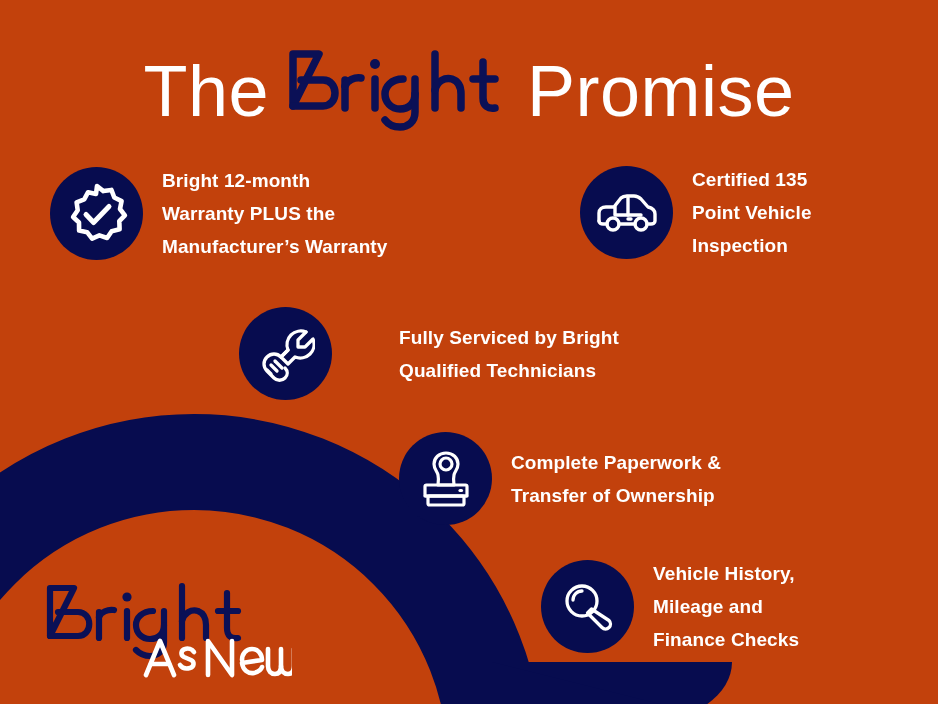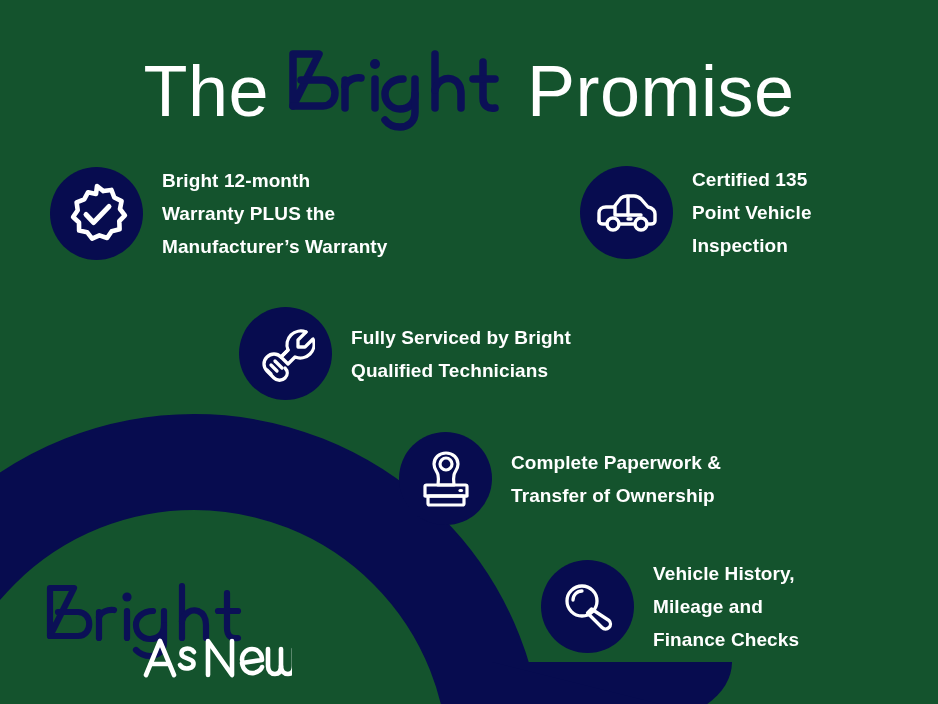--- a/index.html
+++ b/index.html
@@ -93,38 +93,38 @@
     color: #ffffff;
     font-size: 19px;
     font-weight: bold;
     line-height: 33px;
     white-space: pre-line;
     letter-spacing: 0.1px;
   }
 
   #feature-0 { left: 50px;  top: 164px; }
   #feature-1 { left: 580px; top: 163px; }
-  #feature-2 { left: 239px; top: 307px; }
+  #feature-2 { left: 239px; top: 307px; gap: 48px; }
   #feature-3 { left: 399px; top: 432px; }
   #feature-4 { left: 541px; top: 557px; }
 
   
   .logo {
     position: absolute;
     left: 42px;
     top: 578px;
     width: 250px;
     height: 100px;
   }
   .logo svg { display: block; }
 </style>
 </head>
 <body>
 
-<div id="canvas" style="background: #14532d;">
+<div id="canvas" style="background: #c2410c;">
 
   <div class="bg-layer">
     <div class="bg-ring"></div>
     <svg class="bg-wedge" style="left:492px; top:662px; width:240px; height:60px;" viewBox="0 0 240 60">
       <path d="M0 0 L240 60 L0 60 Z" fill="#070C4F"></path>
     </svg>
   </div>
 
   <div class="headline">
     <span class="word">The</span><span class="brand-mark" aria-label="Bright"><svg width="238" height="86" viewBox="0 0 238 86">

